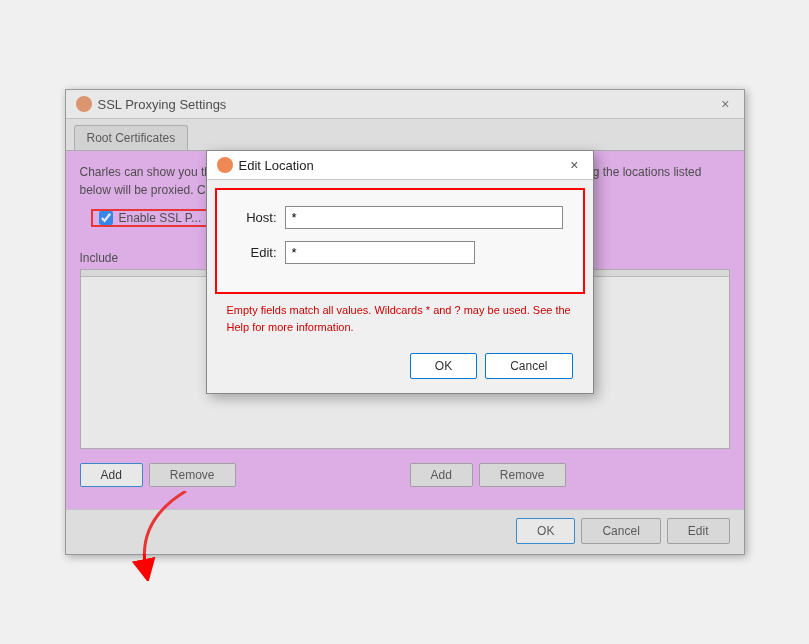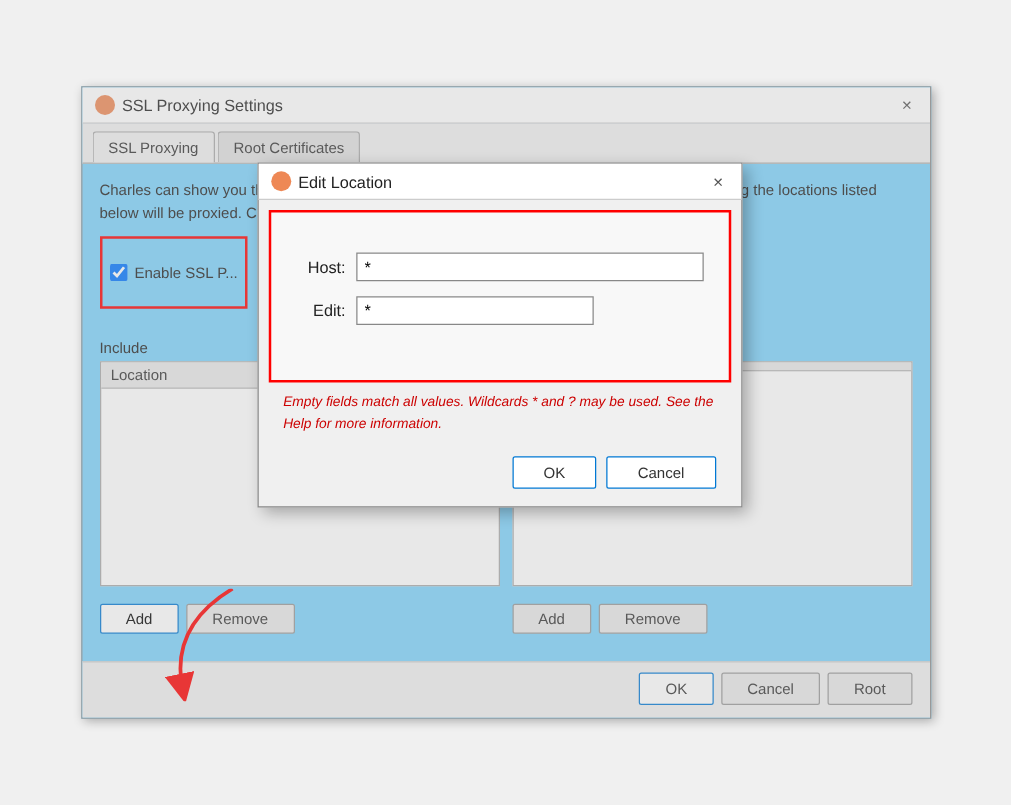--- a/index.html
+++ b/index.html
@@ -11,21 +11,21 @@
       align-items: center;
       justify-content: center;
       width: 809px;
       height: 644px;
       overflow: hidden;
     }
 
     
     .main-window {
       width: 680px;
-      background: #7dd3fc;
+      background: #f0abfc;
       border: 1px solid #999;
       box-shadow: 2px 2px 8px rgba(0,0,0,0.3);
       position: relative;
     }
 
     .title-bar {
       background: #fff;
       border-bottom: 1px solid #ccc;
       padding: 6px 10px;
       display: flex;
@@ -92,22 +92,23 @@
       margin-bottom: 10px;
     }
 
     
     .checkbox-row {
       display: flex;
       align-items: center;
       gap: 6px;
       margin-bottom: 12px;
       border: 2px solid red;
-      padding: 20px 6px;
+      padding: 0 6px;
       display: inline-flex;
+      margin-left: 11px;
     }
     .checkbox-row input[type=checkbox] {
       width: 14px;
       height: 14px;
     }
     .checkbox-label {
       font-size: 12px;
       color: #222;
     }
 
@@ -226,21 +227,21 @@
       color: #222;
     }
     .dialog-close {
       font-size: 14px;
       color: #555;
       cursor: pointer;
       padding: 0 4px;
     }
 
     .dialog-content {
-      padding: 32px 20px;
+      padding: 16px 20px;
       background: #f8f8f8;
       border: 2px solid red;
       margin: 8px;
     }
 
     .field-row {
       display: flex;
       align-items: center;
       margin-bottom: 12px;
       gap: 8px;
@@ -261,21 +262,20 @@
     }
     .field-input.short {
       flex: 0 0 80px;
     }
 
     .dialog-help-text {
       font-size: 11px;
       color: #c00;
       line-height: 1.5;
       margin: 0 20px 12px;
-      font-style: italic;
     }
 
     .dialog-buttons {
       display: flex;
       justify-content: flex-end;
       gap: 8px;
       padding: 6px 20px 14px;
     }
     .dialog-btn {
       padding: 5px 24px;
@@ -303,42 +303,38 @@
 
   <div class="title-bar">
     <div class="title-bar-left">
       <div class="title-bar-icon"></div>
       <span class="title-bar-title">SSL Proxying Settings</span>
     </div>
     <span class="title-bar-close">×</span>
   </div>
 
   <div class="tabs">
-    <div class="tab active">SSL Proxying</div>
     <div class="tab">Root Certificates</div>
   </div>
 
   <div class="content">
     <p class="description-text">
       Charles can show you the plain text contents of SSL requests and responses. Only sites matching the locations listed below will be proxied. Charles will issue and sign SSL certifi...
     </p>
 
     <div style="margin-bottom:12px;">
       <label class="checkbox-row">
         <input type="checkbox" checked="" style="">
         <span class="checkbox-label">Enable SSL P...</span>
       </label>
     </div>
 
     <div class="section-label">Include</div>
 
     <div class="panels-row">
-      <div class="panel">
-        <div class="panel-header">Location</div>
-      </div>
       <div class="panel">
         <div class="panel-header"></div>
       </div>
     </div>
 
     <div style="display:flex; gap:10px;">
       <div class="buttons-row" style="flex:1;">
         <button class="btn primary">Add</button>
         <button class="btn">Remove</button>
       </div>
@@ -355,21 +351,21 @@
         </marker>
       </defs>
       <path d="M 60 0 Q 10 30 20 80" stroke="red" stroke-width="3" fill="none" marker-end="url(#arrowhead)"></path>
     </svg>
 
   </div>
 
   <div class="bottom-buttons">
     <button class="btn-bottom primary">OK</button>
     <button class="btn-bottom">Cancel</button>
-    <button class="btn-bottom">Root</button>
+    <button class="btn-bottom">Edit</button>
   </div>
 
   <div class="dialog-overlay">
     <div class="dialog">
 
       <div class="dialog-title-bar">
         <div class="dialog-title-left">
           <div class="dialog-icon"></div>
           <span class="dialog-title-text">Edit Location</span>
         </div>

